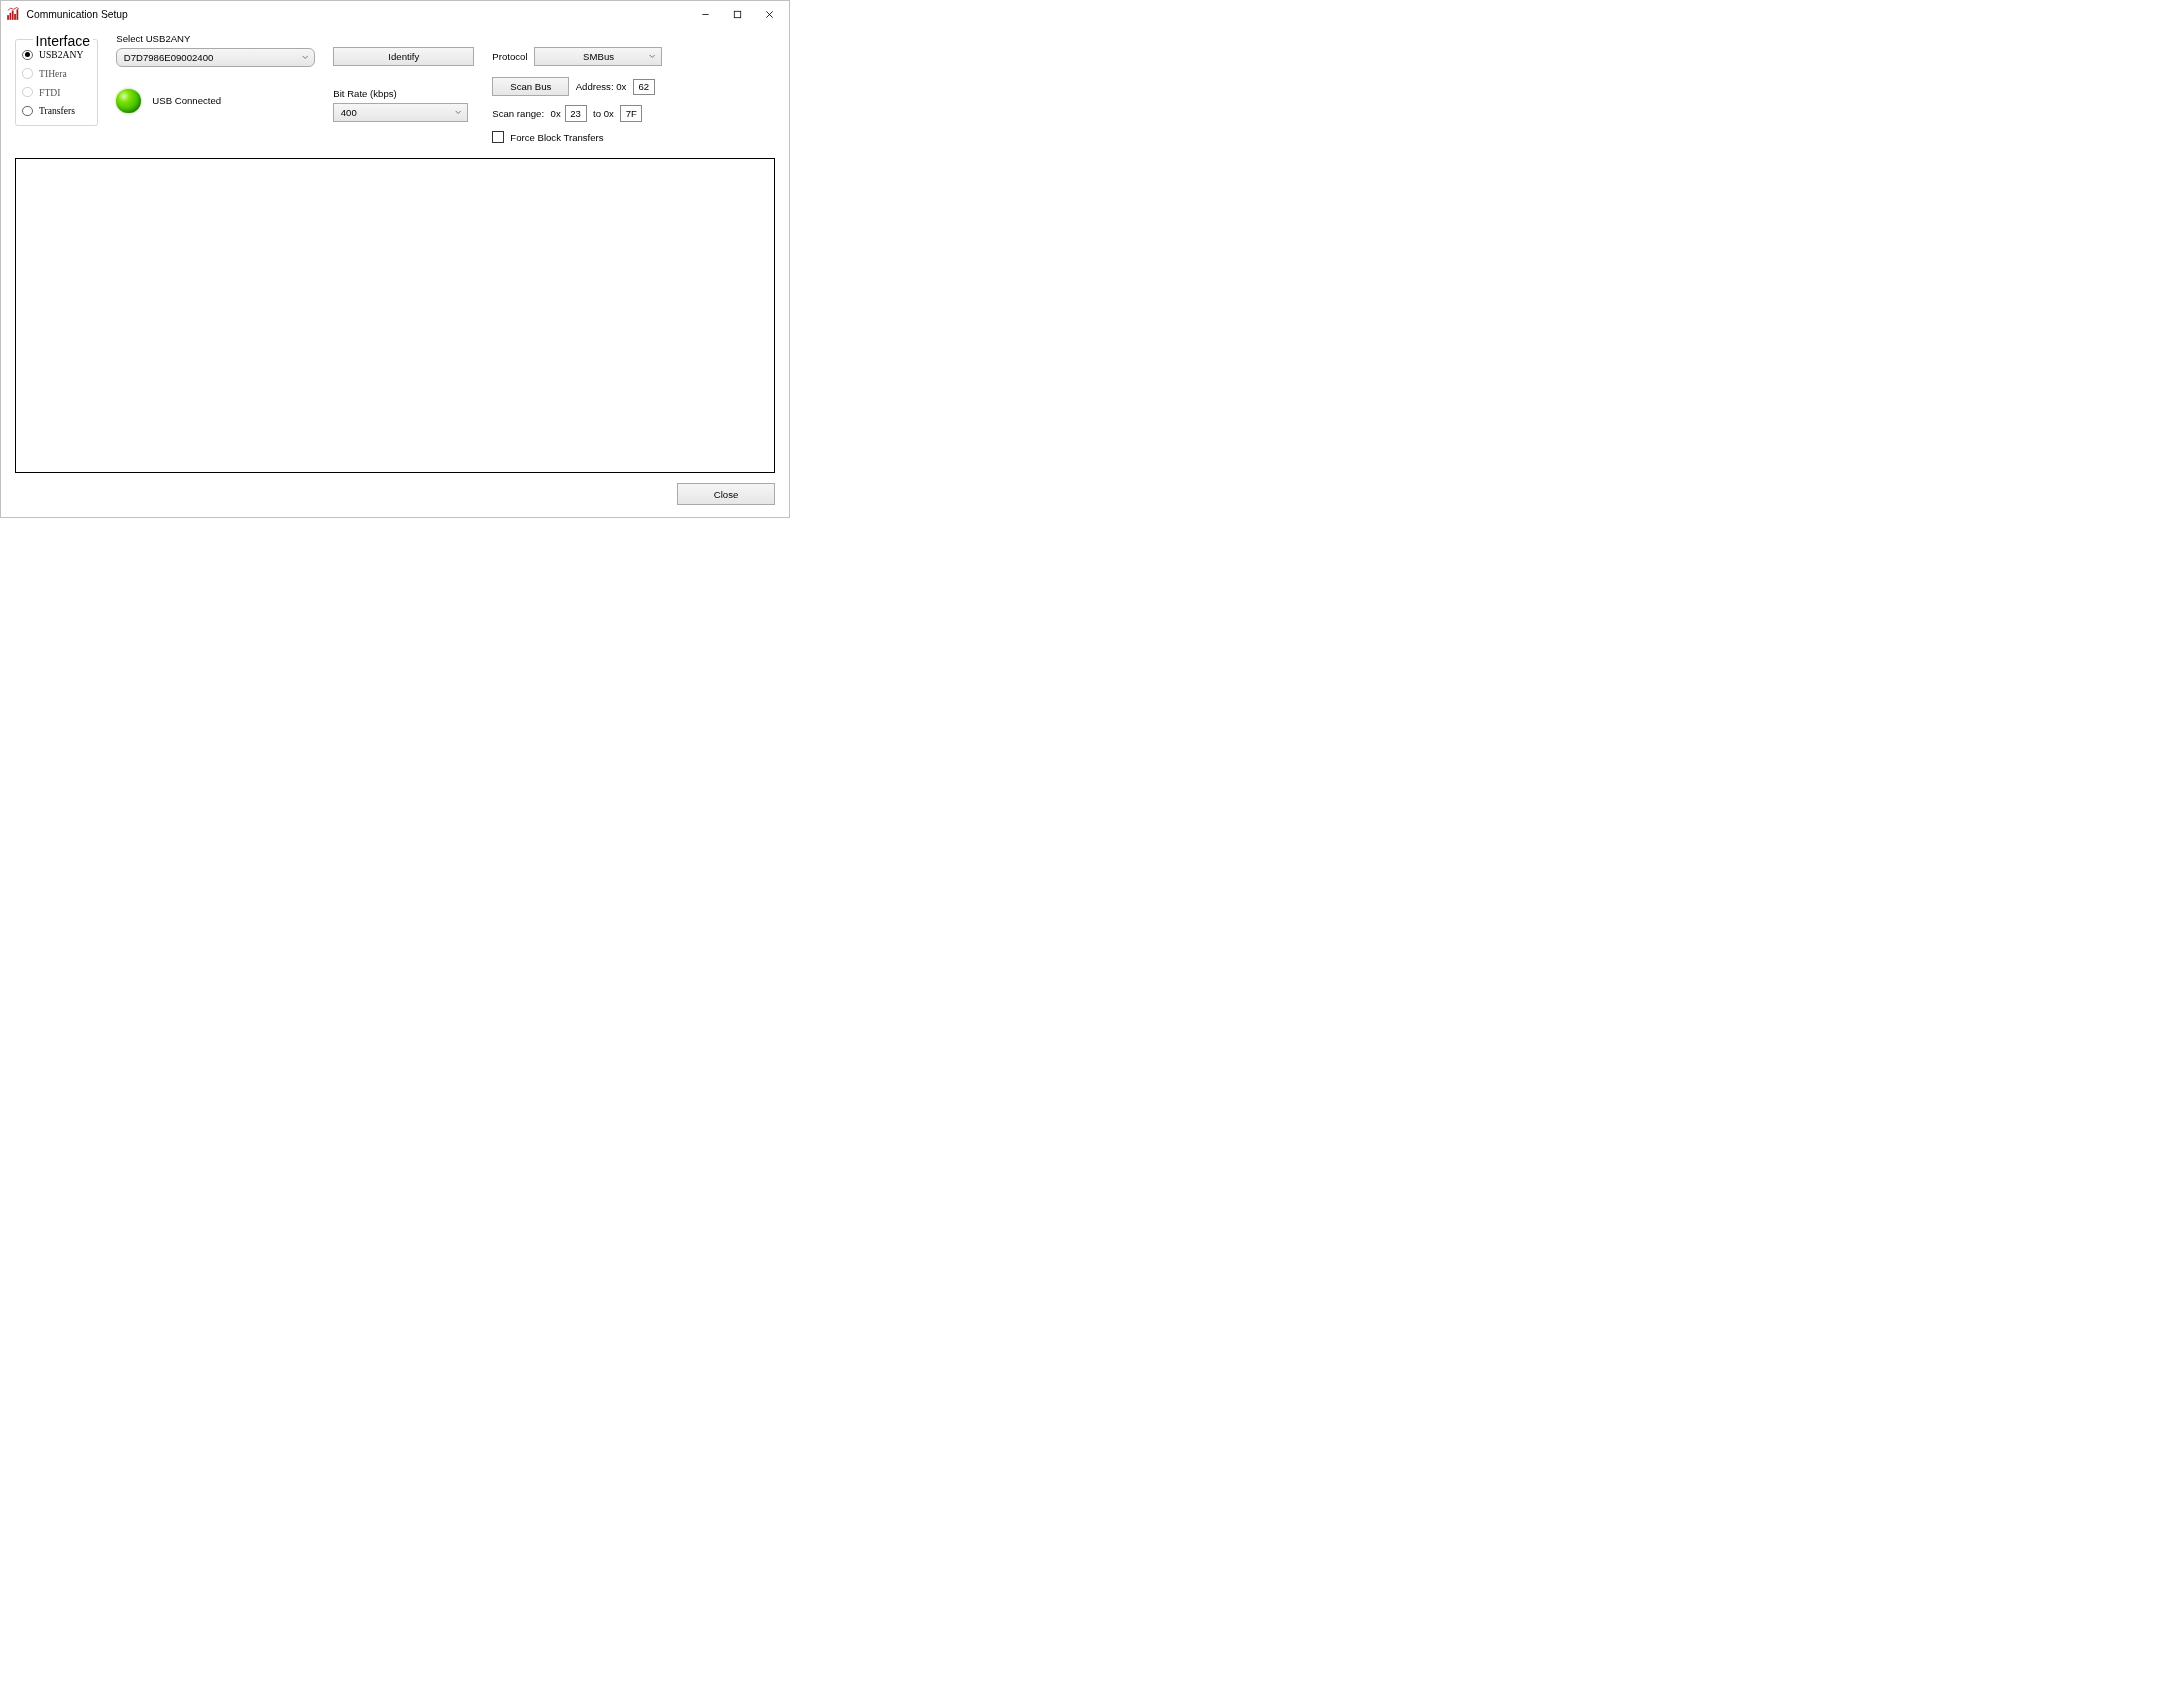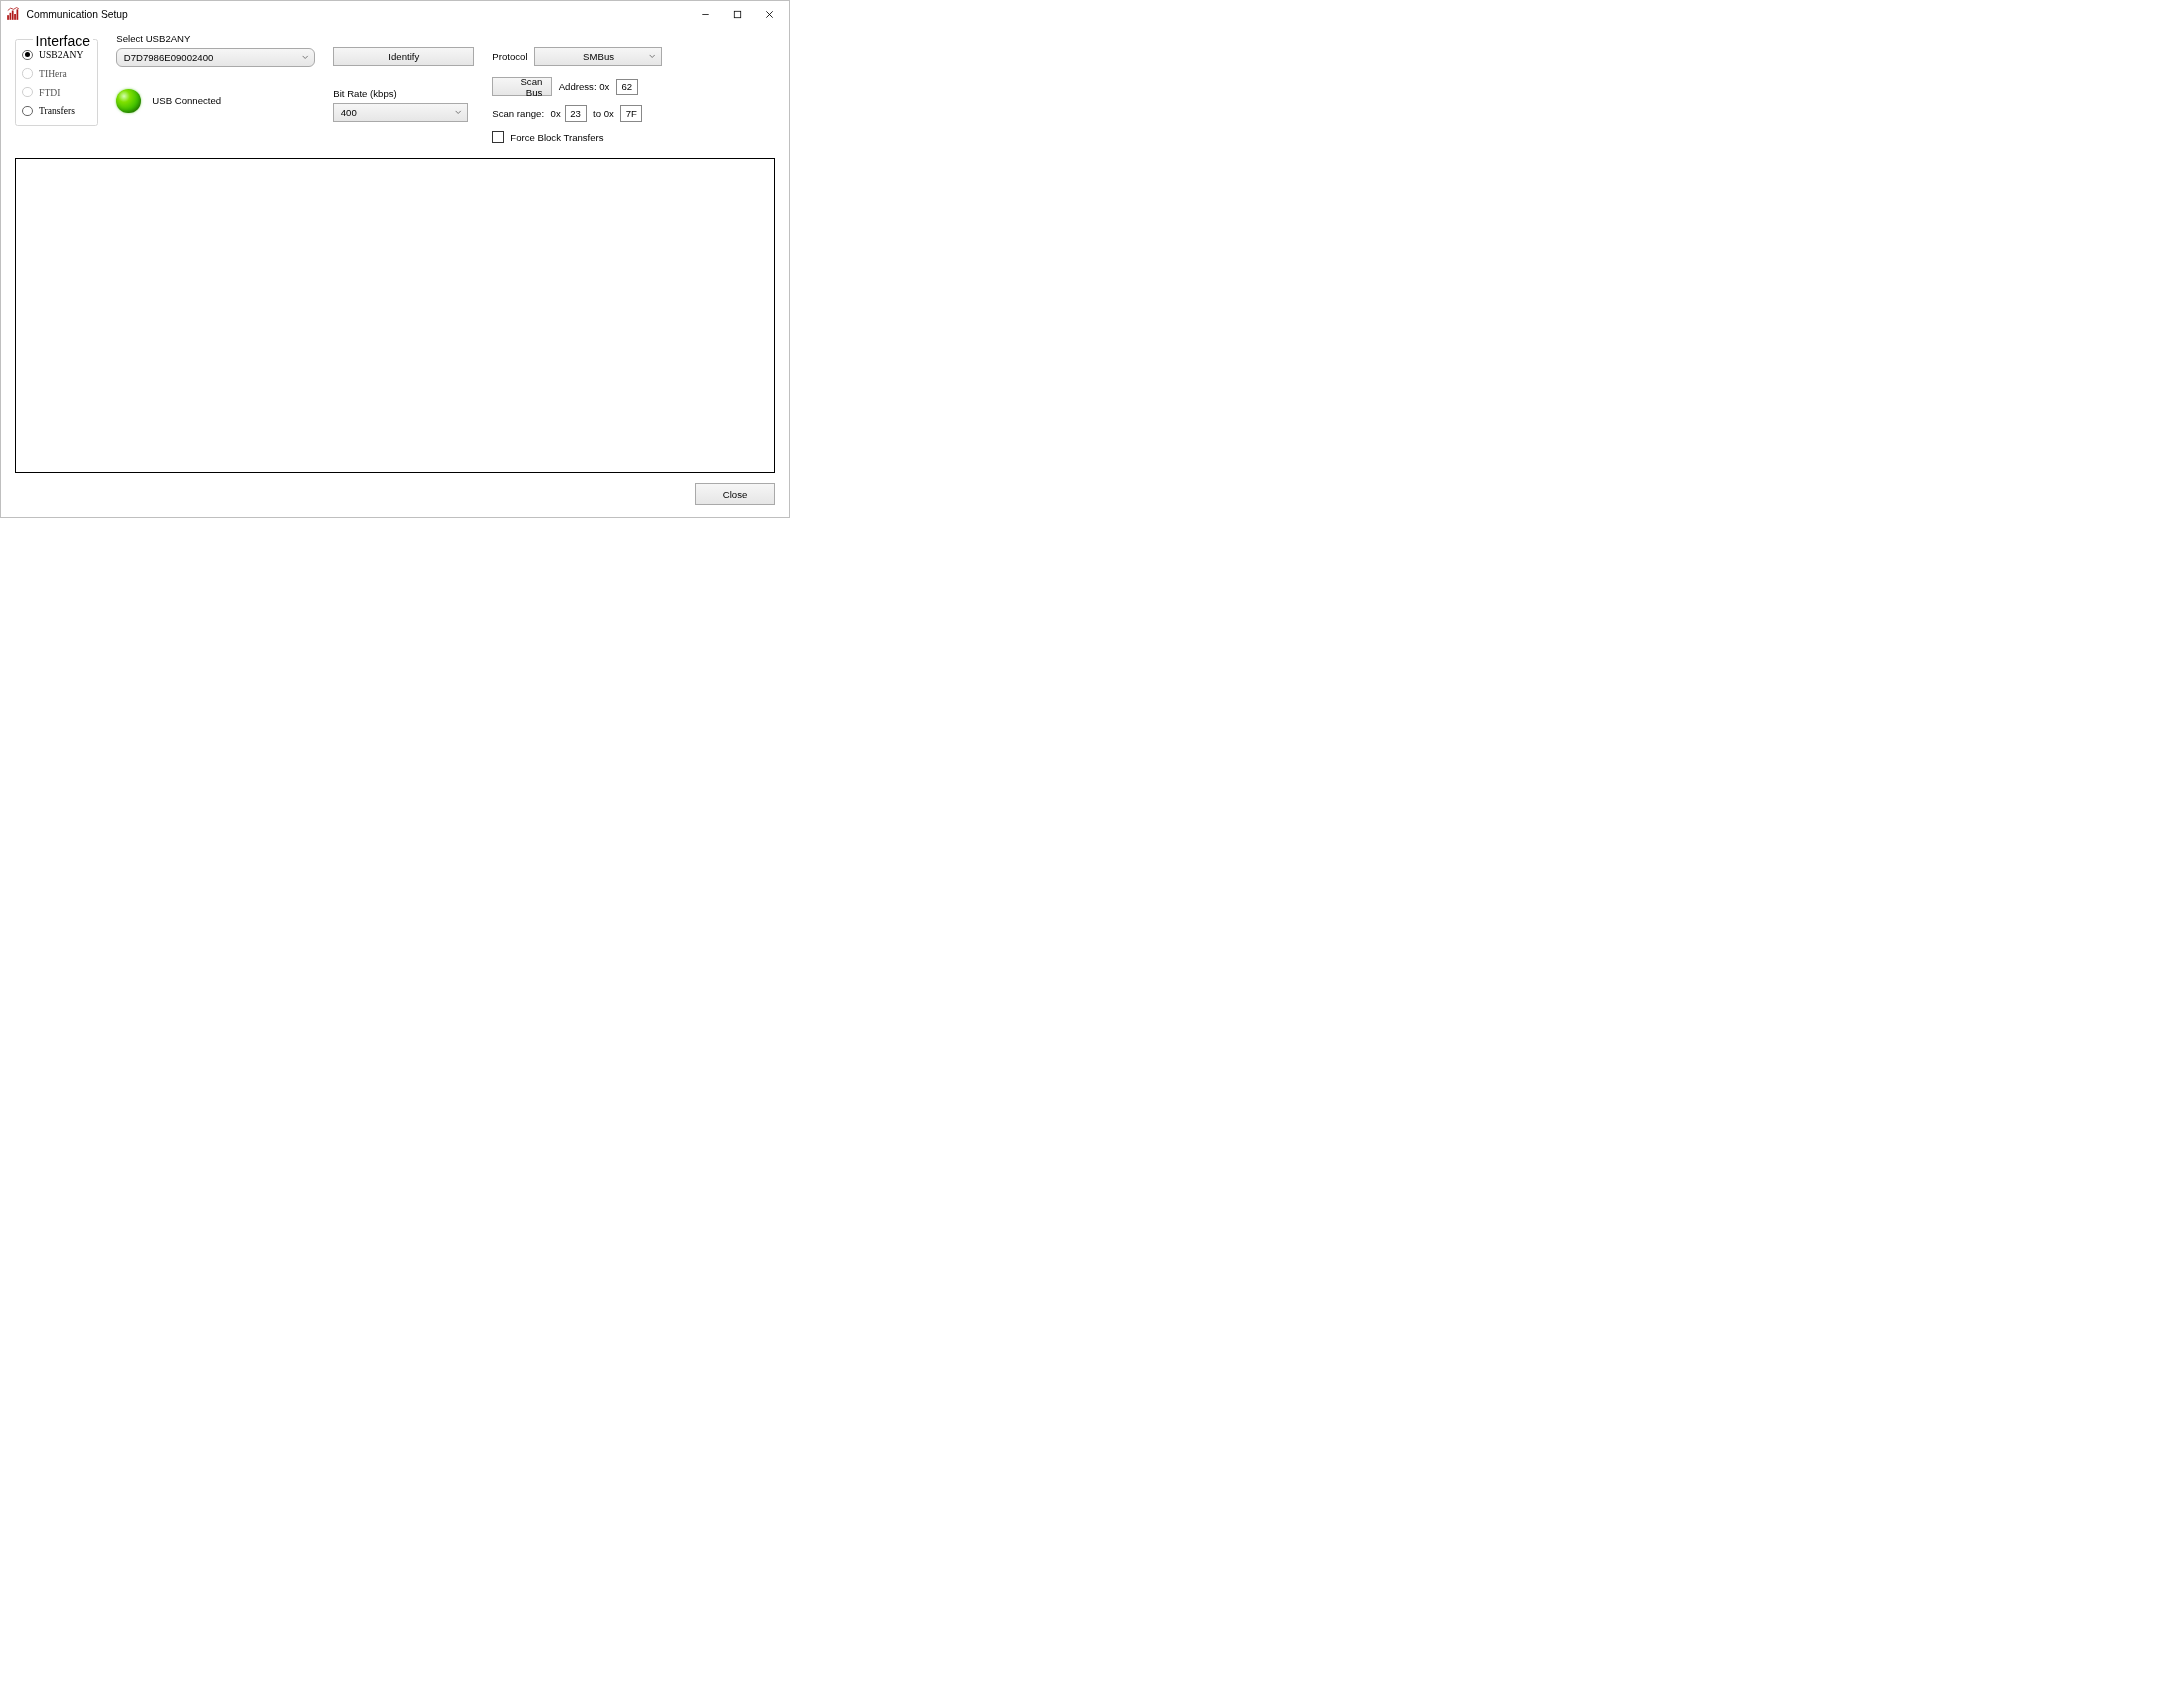--- a/index.html
+++ b/index.html
@@ -157,21 +157,21 @@
   }
   .proto-dd { width: 128px; justify-content: center; position: relative; }
   .proto-dd .chev { position: absolute; right: 5.1px; }
   .row2 {
     display: flex;
     align-items: center;
     gap: 6.4px;
     margin-bottom: 9px;
     flex-wrap: nowrap;
   }
-  .scanbus-btn { width: 60px; text-align: right; }
+  .scanbus-btn { width: 77px; text-align: right; }
   .hex-input {
     border: 0.6px solid #888;
     height: 16.7px;
     width: 22px;
     padding: 0 2.6px;
     text-align: center;
     font-family: inherit;
     font-size: 9.6px;
   }
   .row3 {
@@ -195,21 +195,21 @@
     border: 1px solid #000;
     height: 315px;
     width: 100%;
     background: #fff;
   }
   .footer {
     display: flex;
     justify-content: flex-end;
     margin-top: 10.3px;
   }
-  .close-btn { width: 80px; height: 22px; }
+  .close-btn { width: 98px; height: 22px; }
   .mid-col { margin-top: 0; }
   .select-col { margin-top: 0; }
 </style>
 </head>
 <body>
 
 <div class="window">
 
   <div class="titlebar">
     <span class="app-icon">

